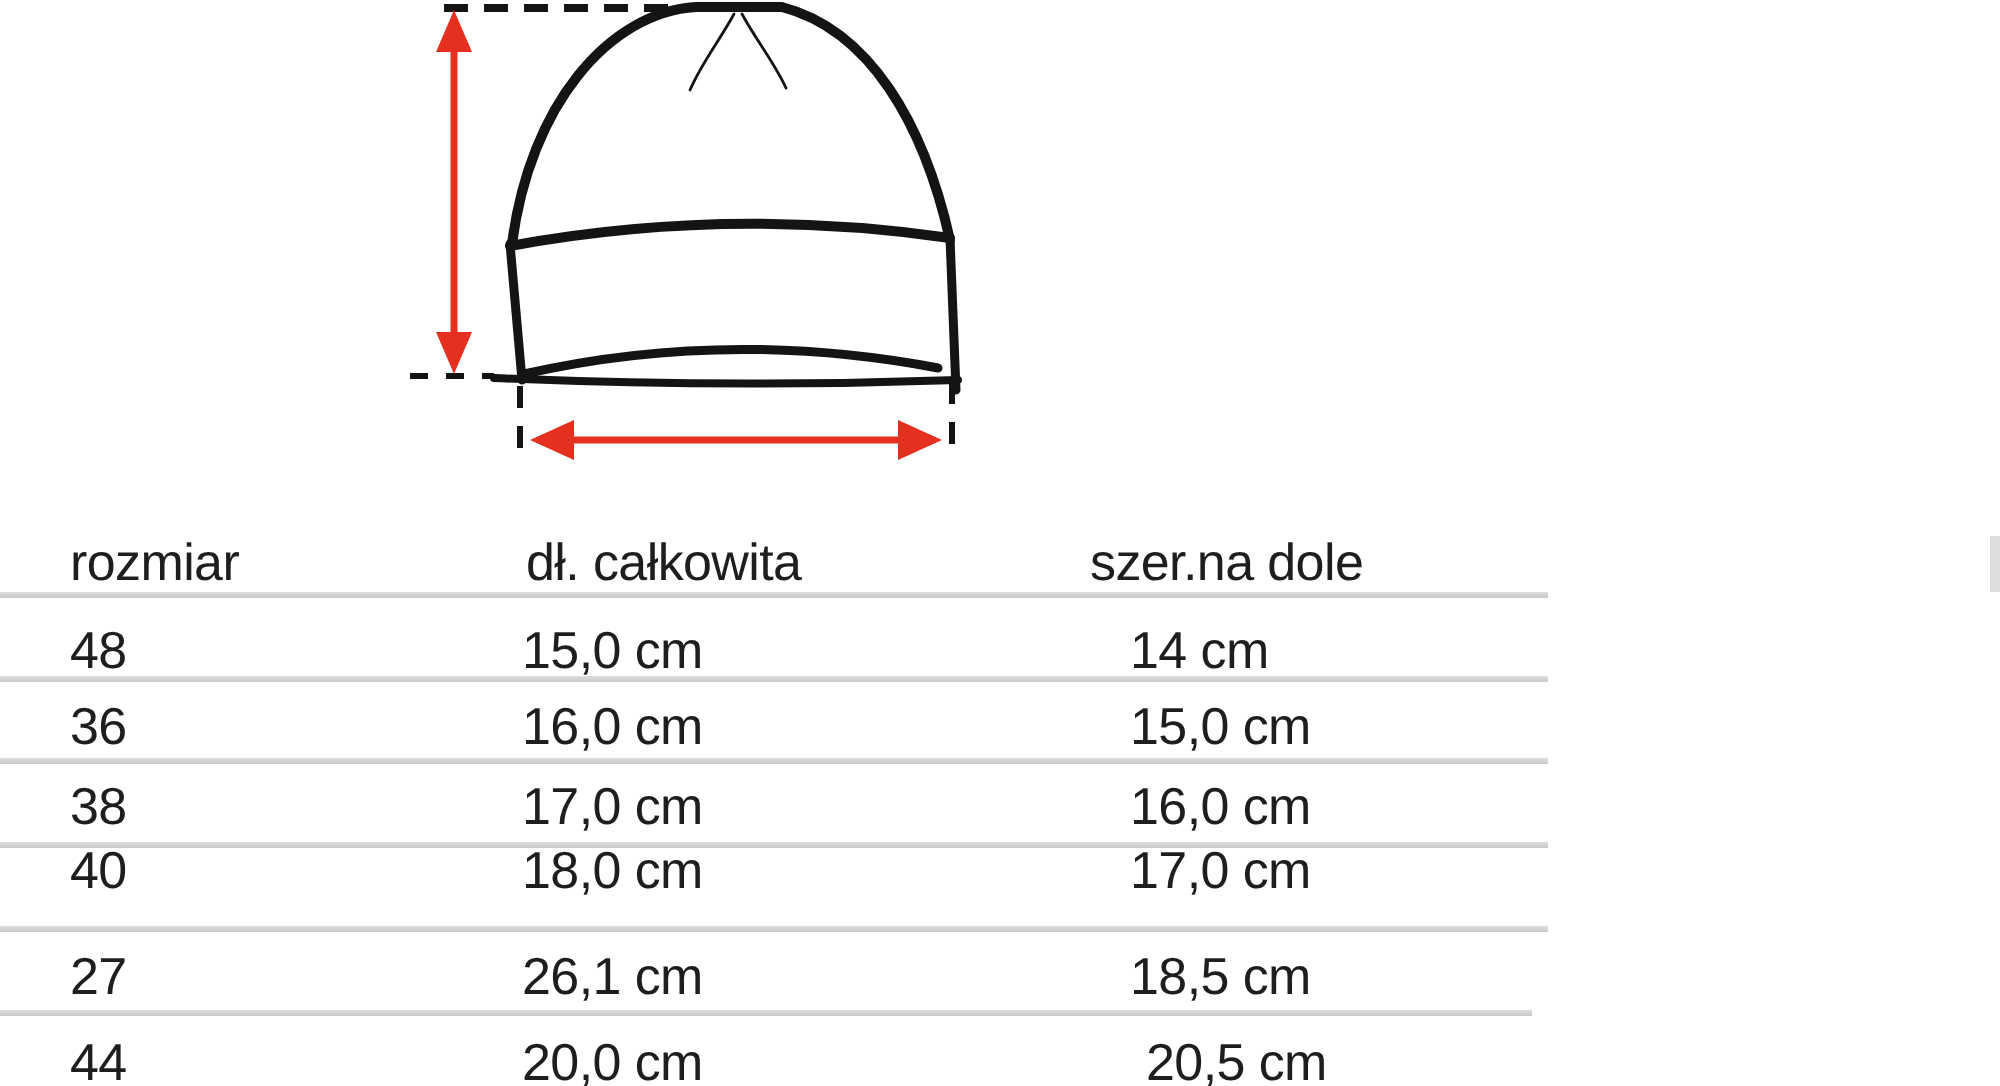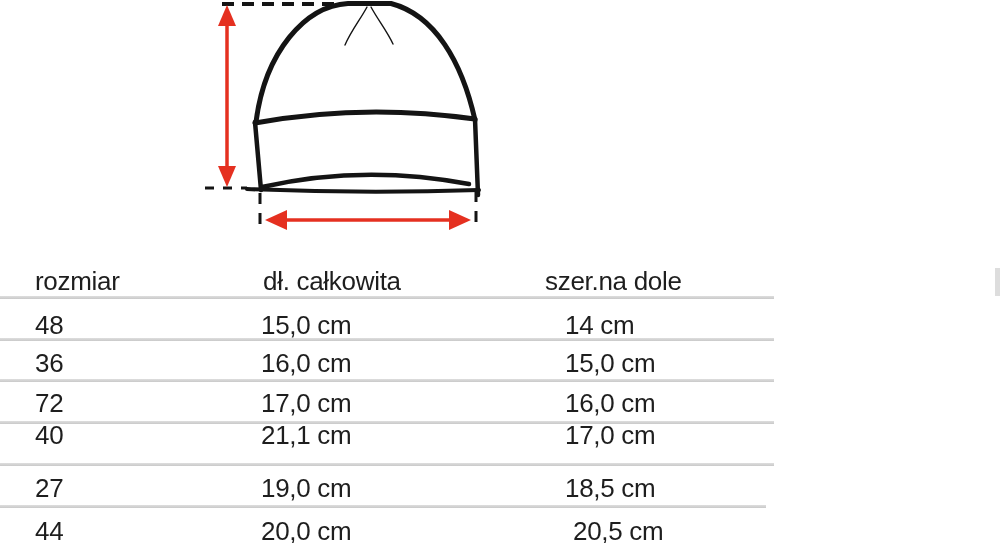--- a/index.html
+++ b/index.html
@@ -81,36 +81,36 @@
     <div class="divider d2"></div>
 
     <div class="row r2">
       <span class="cell c1">36</span>
       <span class="cell c2">16,0 cm</span>
       <span class="cell c3">15,0 cm</span>
     </div>
     <div class="divider d3"></div>
 
     <div class="row r3">
-      <span class="cell c1">72</span>
+      <span class="cell c1">38</span>
       <span class="cell c2">17,0 cm</span>
       <span class="cell c3">16,0 cm</span>
     </div>
     <div class="divider d4"></div>
 
     <div class="row r4">
       <span class="cell c1">40</span>
-      <span class="cell c2">21,1 cm</span>
+      <span class="cell c2">18,0 cm</span>
       <span class="cell c3">17,0 cm</span>
     </div>
     <div class="divider d5"></div>
 
     <div class="row r5">
       <span class="cell c1">27</span>
-      <span class="cell c2">19,0 cm</span>
+      <span class="cell c2">26,1 cm</span>
       <span class="cell c3">18,5 cm</span>
     </div>
     <div class="divider d6"></div>
 
     <div class="row r6">
       <span class="cell c1">44</span>
       <span class="cell c2">20,0 cm</span>
       <span class="cell c3">20,5 cm</span>
     </div>
 

